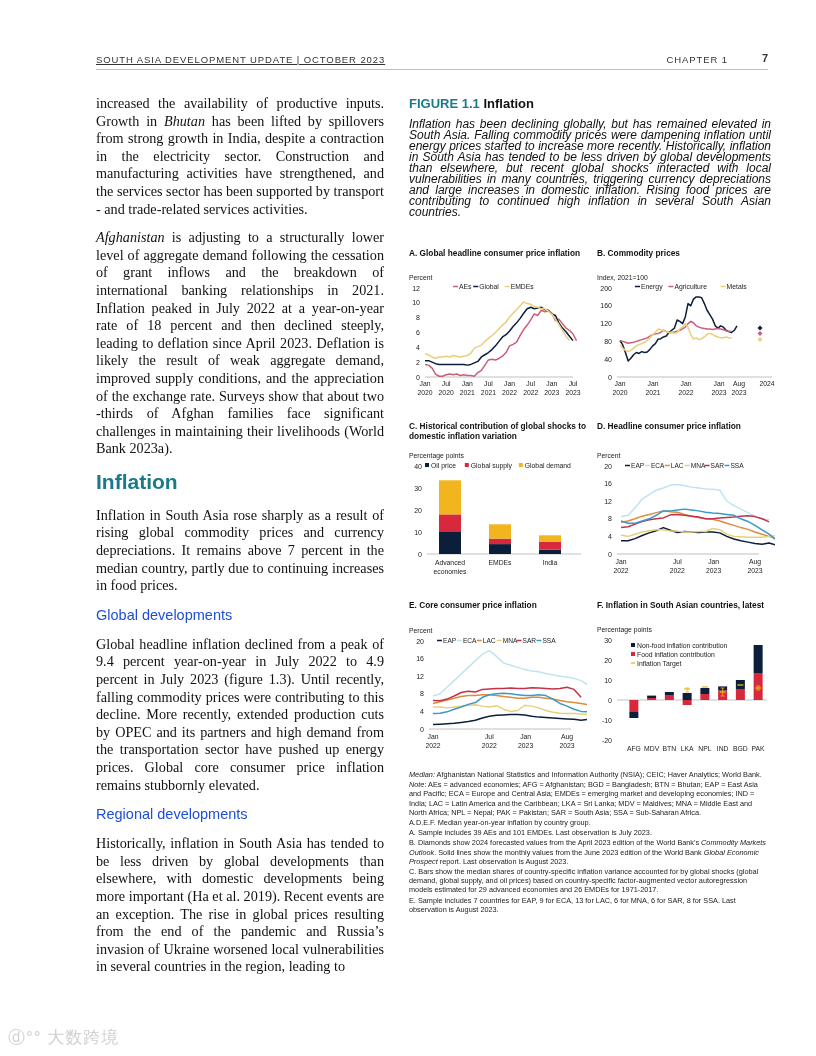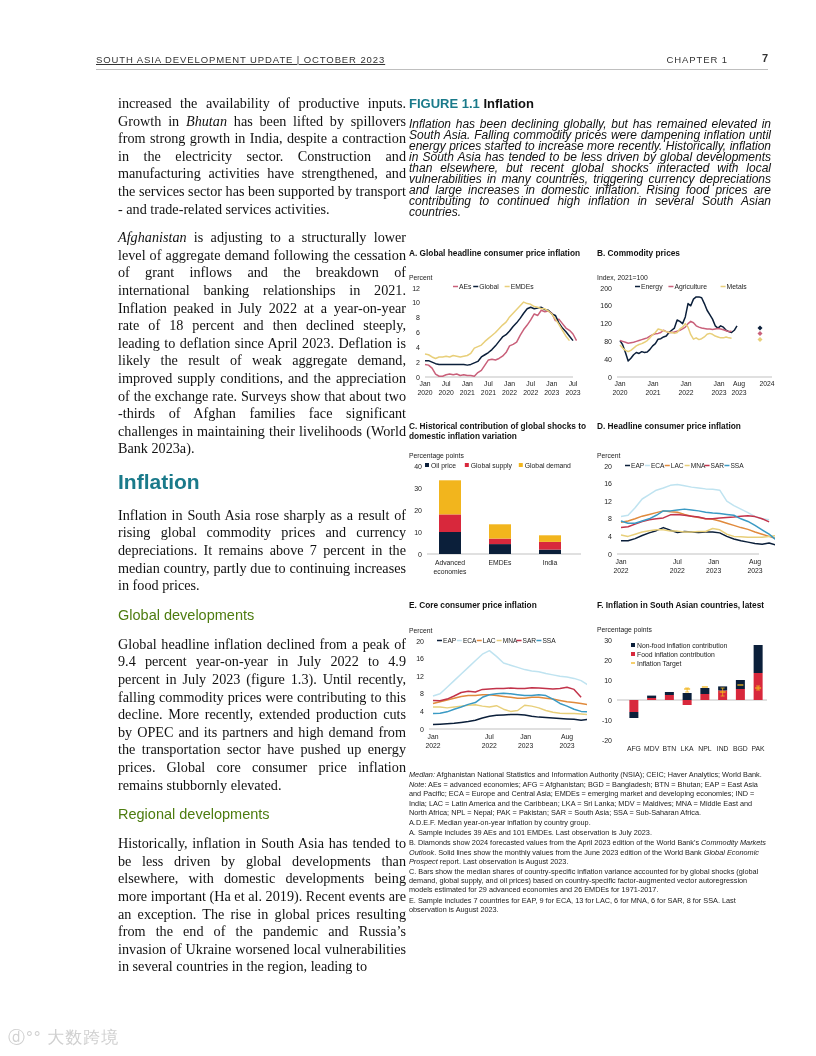--- a/index.html
+++ b/index.html
@@ -2,25 +2,25 @@
 <html><head>
 <meta charset="utf-8">
 <style>
   * { box-sizing: border-box; margin: 0; padding: 0; }
   body { width: 816px; height: 1056px; background: #fff; position: relative; overflow: hidden; font-family: "Liberation Sans", sans-serif; color: #1a1a1a; }
   .header { position: absolute; left: 96px; top: 52px; width: 672px; height: 18px; border-bottom: 1px solid #bfbfbf; font-size: 9.5px; letter-spacing: 0.9px; color: #333; }
   .header .left { position: absolute; left: 0; top: 2px; text-decoration: underline; }
   .header .chap { position: absolute; right: 40px; top: 2px; }
   .header .pg { position: absolute; right: 0; top: 0; font-weight: bold; font-size: 11px; letter-spacing: 0; }
 
-  .leftcol { position: absolute; left: 96px; top: 95px; width: 288px; font-family: "Liberation Serif", serif; font-size: 14.2px; line-height: 17.6px; text-align: justify; color: #111; margin-left: 22px; }
+  .leftcol { position: absolute; left: 96px; top: 95px; width: 288px; font-family: "Liberation Serif", serif; font-size: 14.2px; line-height: 17.6px; text-align: justify; color: #111; }
   .leftcol p { margin-bottom: 11px; }
   .leftcol i { font-style: italic; }
   .h1 { font-family: "Liberation Sans", sans-serif; font-weight: bold; color: #1a7a8a; font-size: 21px; line-height: 26px; margin: 4px 0 12px; text-align: left; }
-  .h2 { font-family: "Liberation Sans", sans-serif; color: #4d7c0f; font-size: 14.5px; line-height: 18px; margin: 4px 0 12px; text-align: left; }
+  .h2 { font-family: "Liberation Sans", sans-serif; color: #1d4ed8; font-size: 14.5px; line-height: 18px; margin: 4px 0 12px; text-align: left; }
 
   .rightcol { position: absolute; left: 409px; top: 96px; width: 362px; }
   .figtitle { font-size: 13px; font-weight: bold; color: #111; }
   .figtitle .num { color: #1a7a8a; }
   .figsub { margin-top: 8px; font-size: 12px; line-height: 11px; font-style: italic; text-align: justify; color: #111; }
 
   .panel { position: absolute; width: 178px; height: 165px; }
   .ptitle { font-size: 8.3px; font-weight: bold; line-height: 10px; color: #111; }
   .panel svg { position: absolute; left: 0; }
   .panel text { font-family: "Liberation Sans", sans-serif; fill: #222; }

